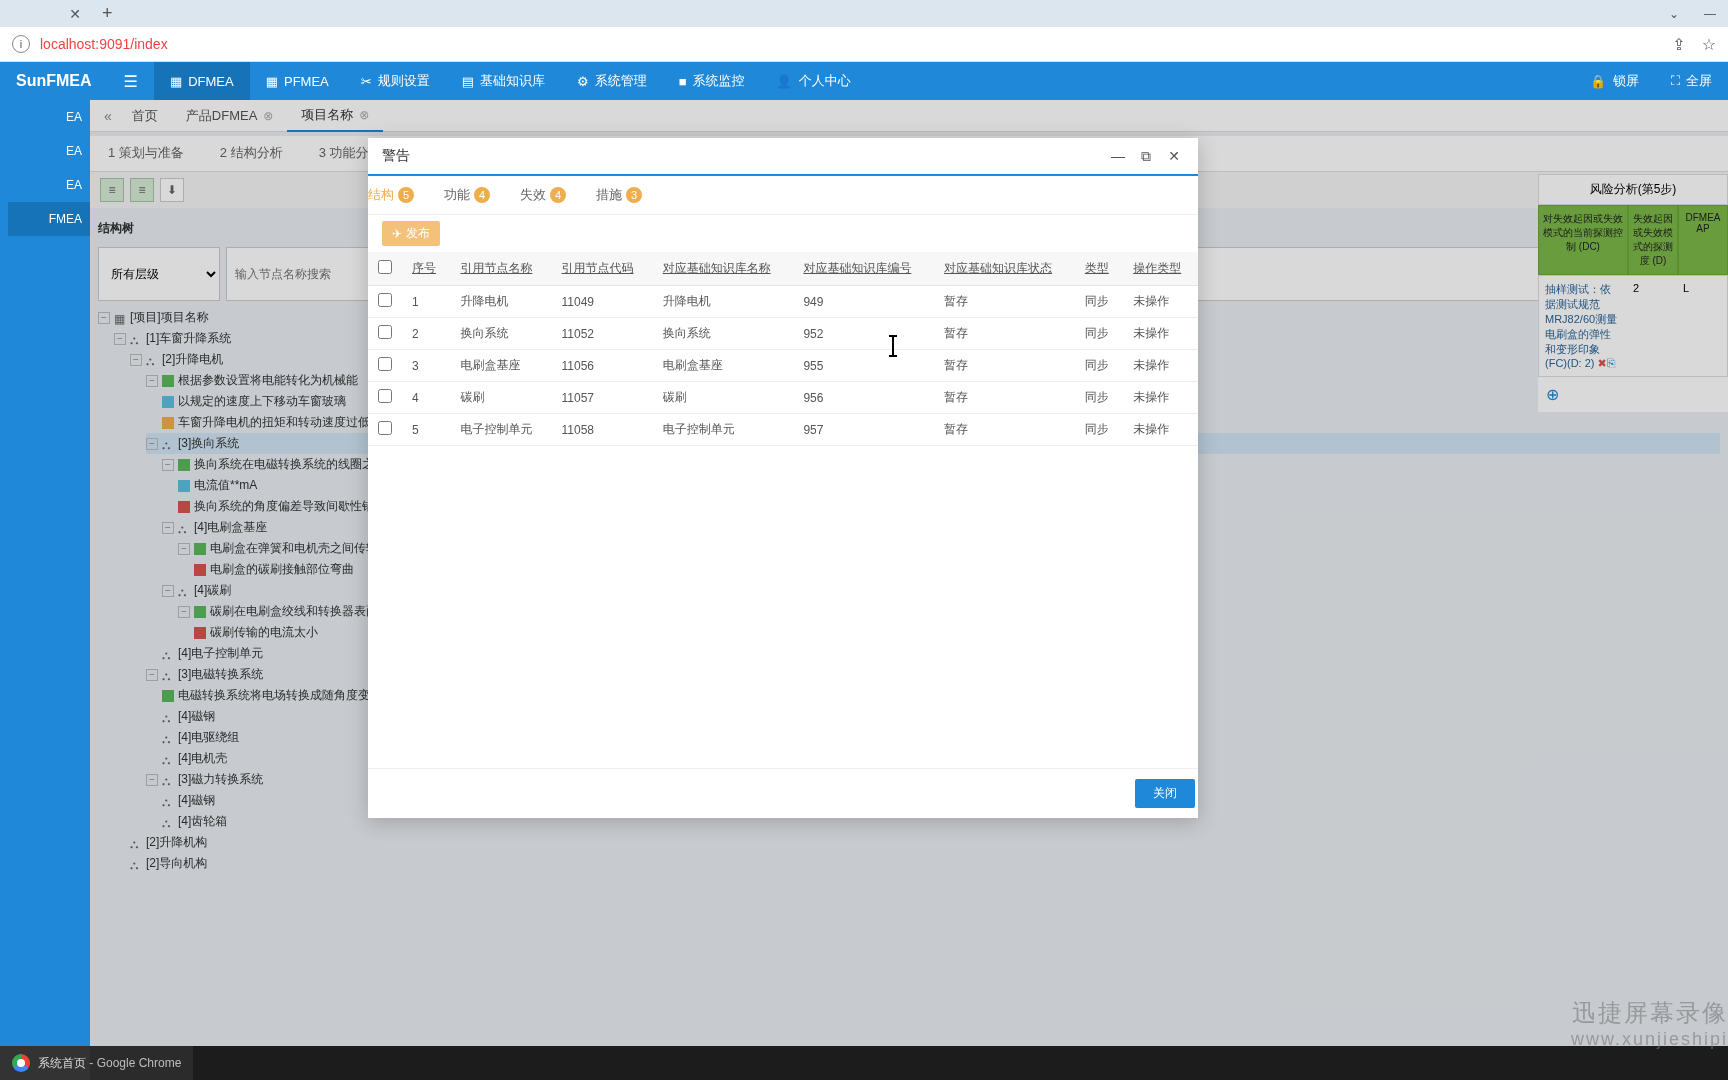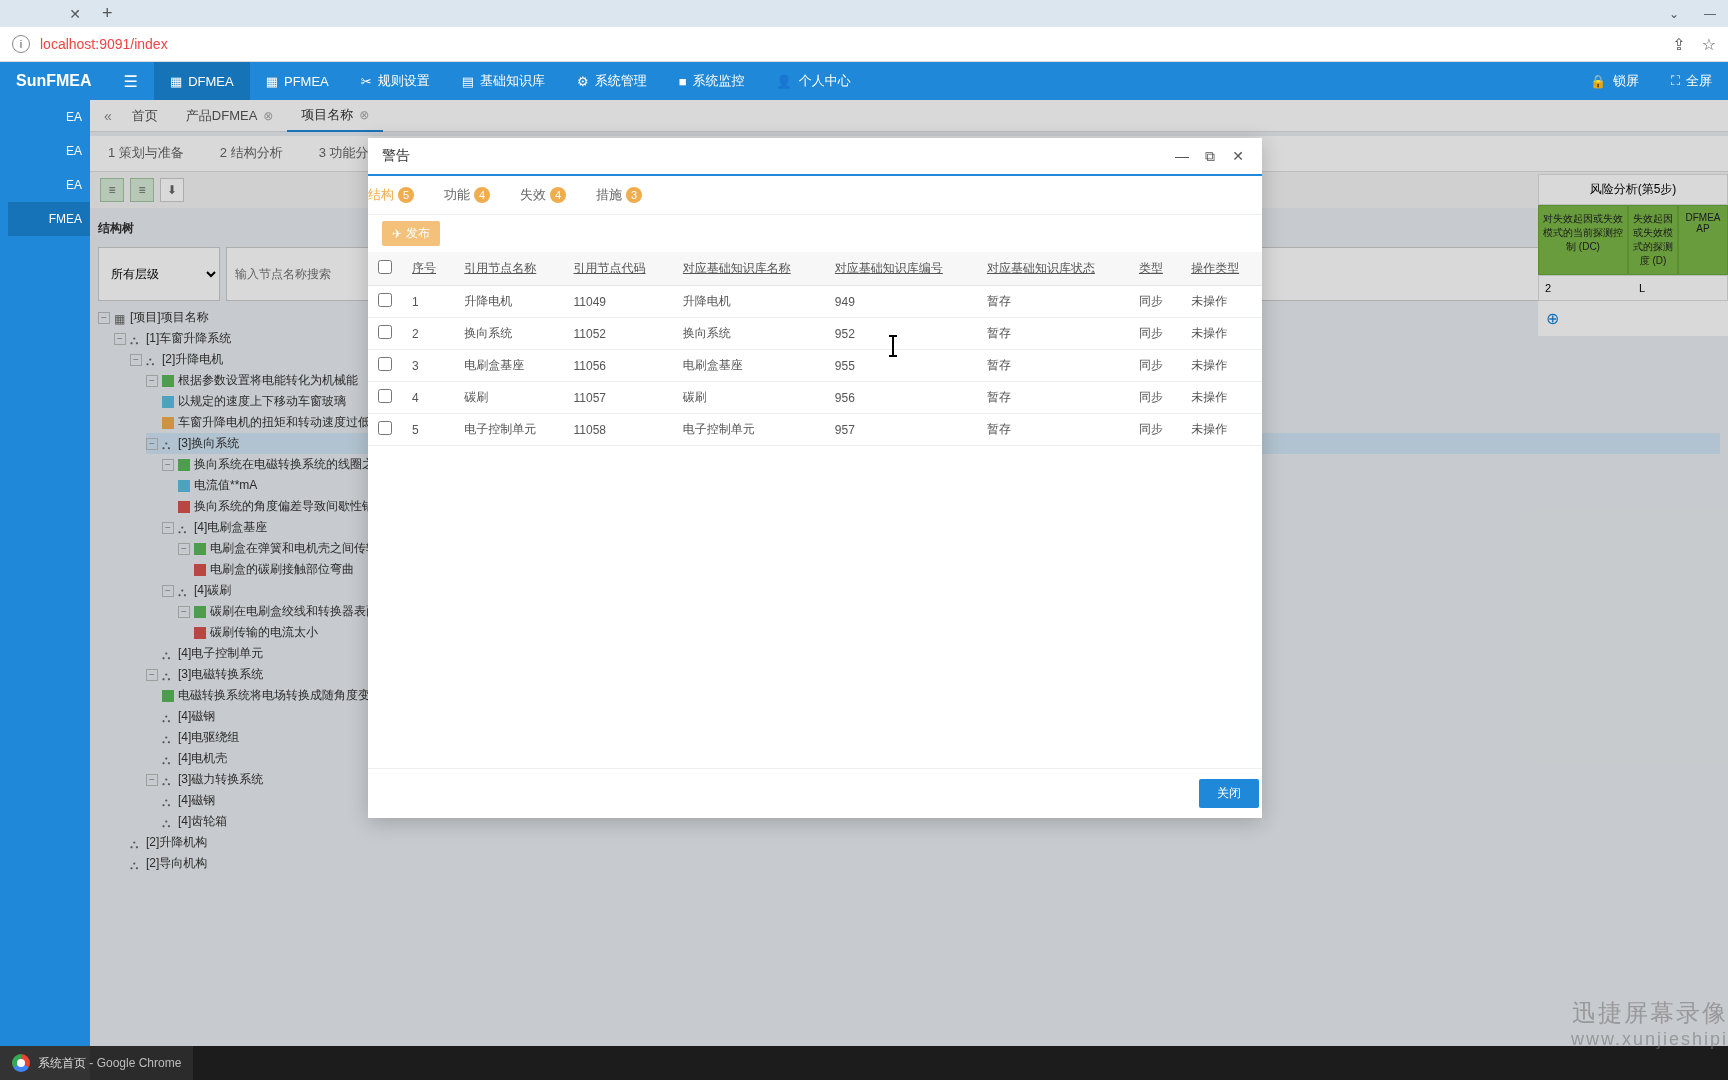--- a/index.html
+++ b/index.html
@@ -63,21 +63,21 @@
     .ti-red { background: #d9534f; }
     .ti-blue { background: #5bc0de; }
     .tree-children { padding-left: 16px; }
     .right-cell { background: #7cb848; color: #222; padding: 6px 4px; font-size: 10px; border: 1px solid #6aa838; text-align: center; }
     .right-white { background: #fff; padding: 6px; font-size: 11px; color: #2a6496; }
     
     
     .overlay { position: absolute; inset: 0; background: rgba(0,0,0,0.15); z-index: 100; }
     
     
-    .modal { position: absolute; left: 368px; top: 138px; width: 894px; height: 680px; background: #fff; box-shadow: 0 4px 20px rgba(0,0,0,0.2); z-index: 200; display: flex; flex-direction: column; }
+    .modal { position: absolute; left: 368px; top: 138px; width: 830px; height: 680px; background: #fff; box-shadow: 0 4px 20px rgba(0,0,0,0.2); z-index: 200; display: flex; flex-direction: column; }
     .modal-header { display: flex; align-items: center; padding: 8px 14px; border-bottom: 2px solid #1f88d8; }
     .modal-title { font-size: 14px; color: #333; flex: 1; }
     .modal-ctrl { width: 20px; height: 20px; display: flex; align-items: center; justify-content: center; cursor: pointer; color: #555; margin-left: 8px; font-size: 14px; }
     
     .modal-tabs { display: flex; padding: 6px 0; gap: 30px; border-bottom: 1px solid #eee; }
     .modal-tab { font-size: 13px; color: #666; cursor: pointer; display: flex; align-items: center; gap: 4px; padding: 4px 0; }
     .modal-tab.active { color: #f0ad4e; }
     .badge { background: #f0ad4e; color: #fff; border-radius: 50%; width: 16px; height: 16px; font-size: 11px; display: flex; align-items: center; justify-content: center; }
     
     .modal-toolbar { padding: 6px 14px; }
@@ -365,20 +365,21 @@
     </div>
 
     <div style="position:absolute; right:0; top:74px; width:190px;">
       <div style="background:#fff; border:1px solid #ddd; text-align:center; padding:6px; font-size:12px;">风险分析(第5步)</div>
       <div style="display:flex;">
         <div class="right-cell" style="flex:2;">对失效起因或失效模式的当前探测控制  (DC)</div>
         <div class="right-cell" style="flex:1;">失效起因或失效模式的探测度 (D)</div>
         <div class="right-cell" style="flex:1;">DFMEA AP</div>
       </div>
       <div style="display:flex; background:#fff; border:1px solid #ddd;">
+        <div class="right-white" style="flex:2;"><span>抽样测试：依据测试规范MRJ82/60测量电刷盒的弹性和变形印象(FC)(D: 2)</span> <span style="color:#d9534f;">✖</span><span style="color:#1f88d8;">⎘</span></div>
         <div style="flex:1; padding:6px; font-size:11px;">2</div>
         <div style="flex:1; padding:6px; font-size:11px;">L</div>
       </div>
       <div style="background:#fff; padding:8px; color:#1f88d8;">⊕</div>
     </div>
 
     <div class="overlay"></div>
   </div>
 </div>
 

